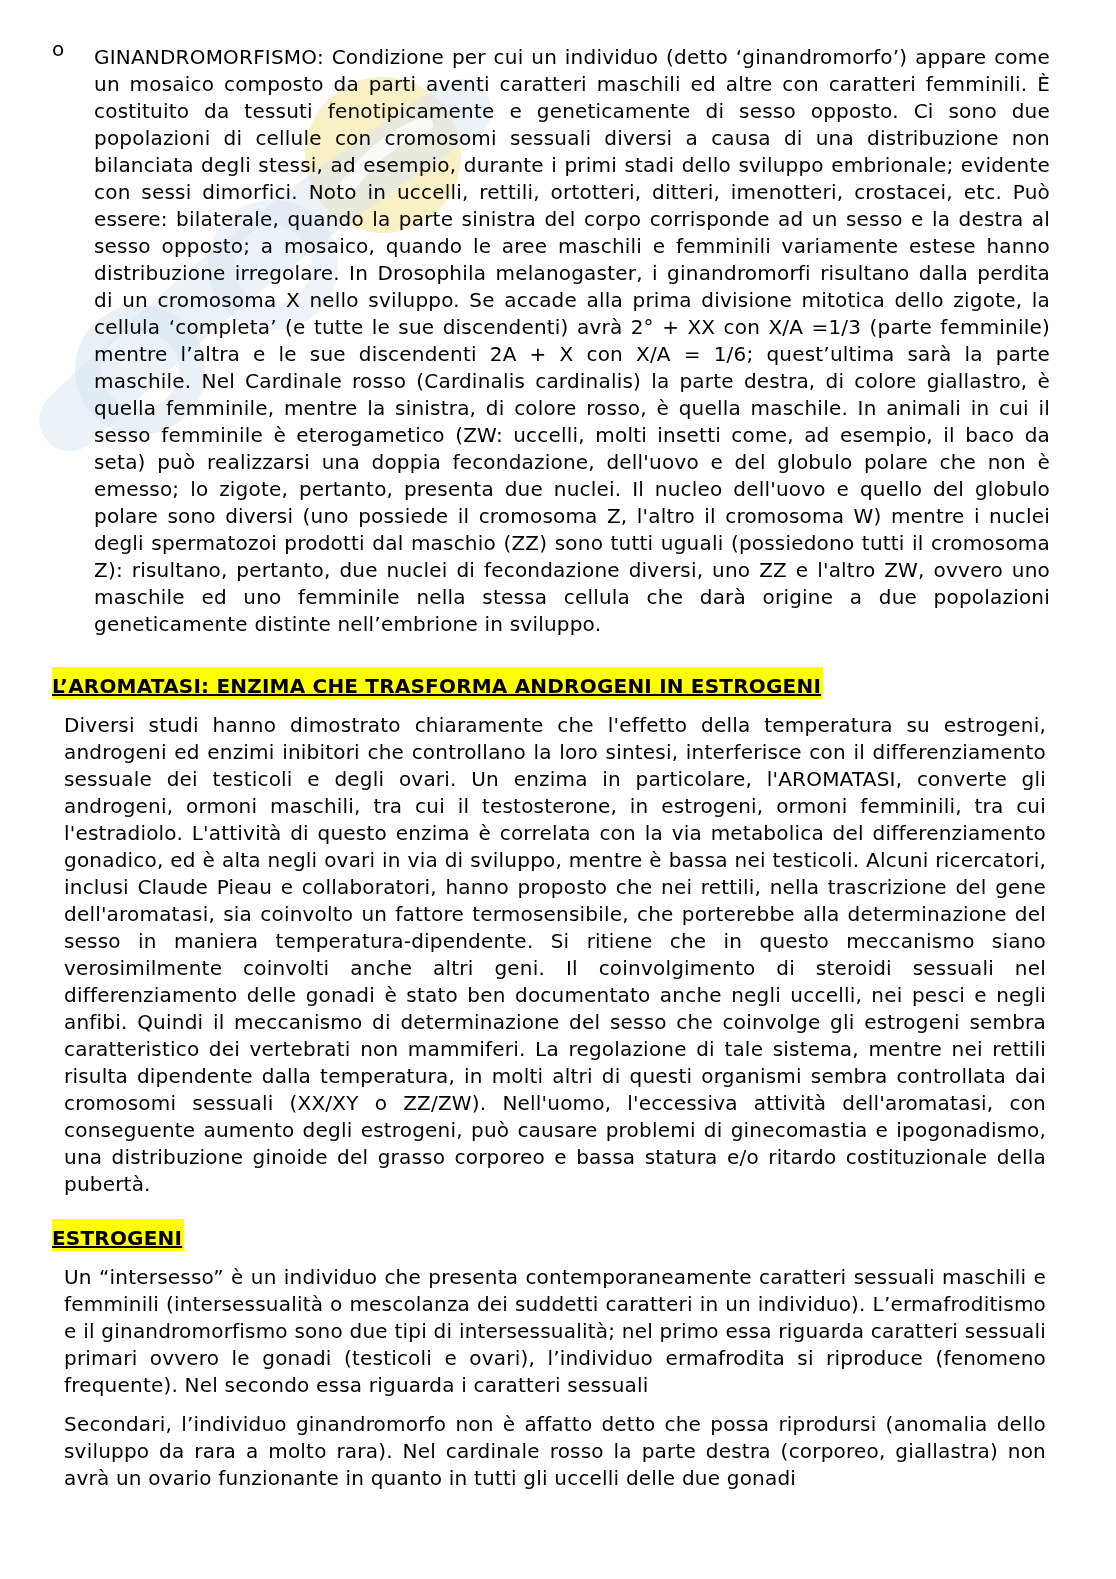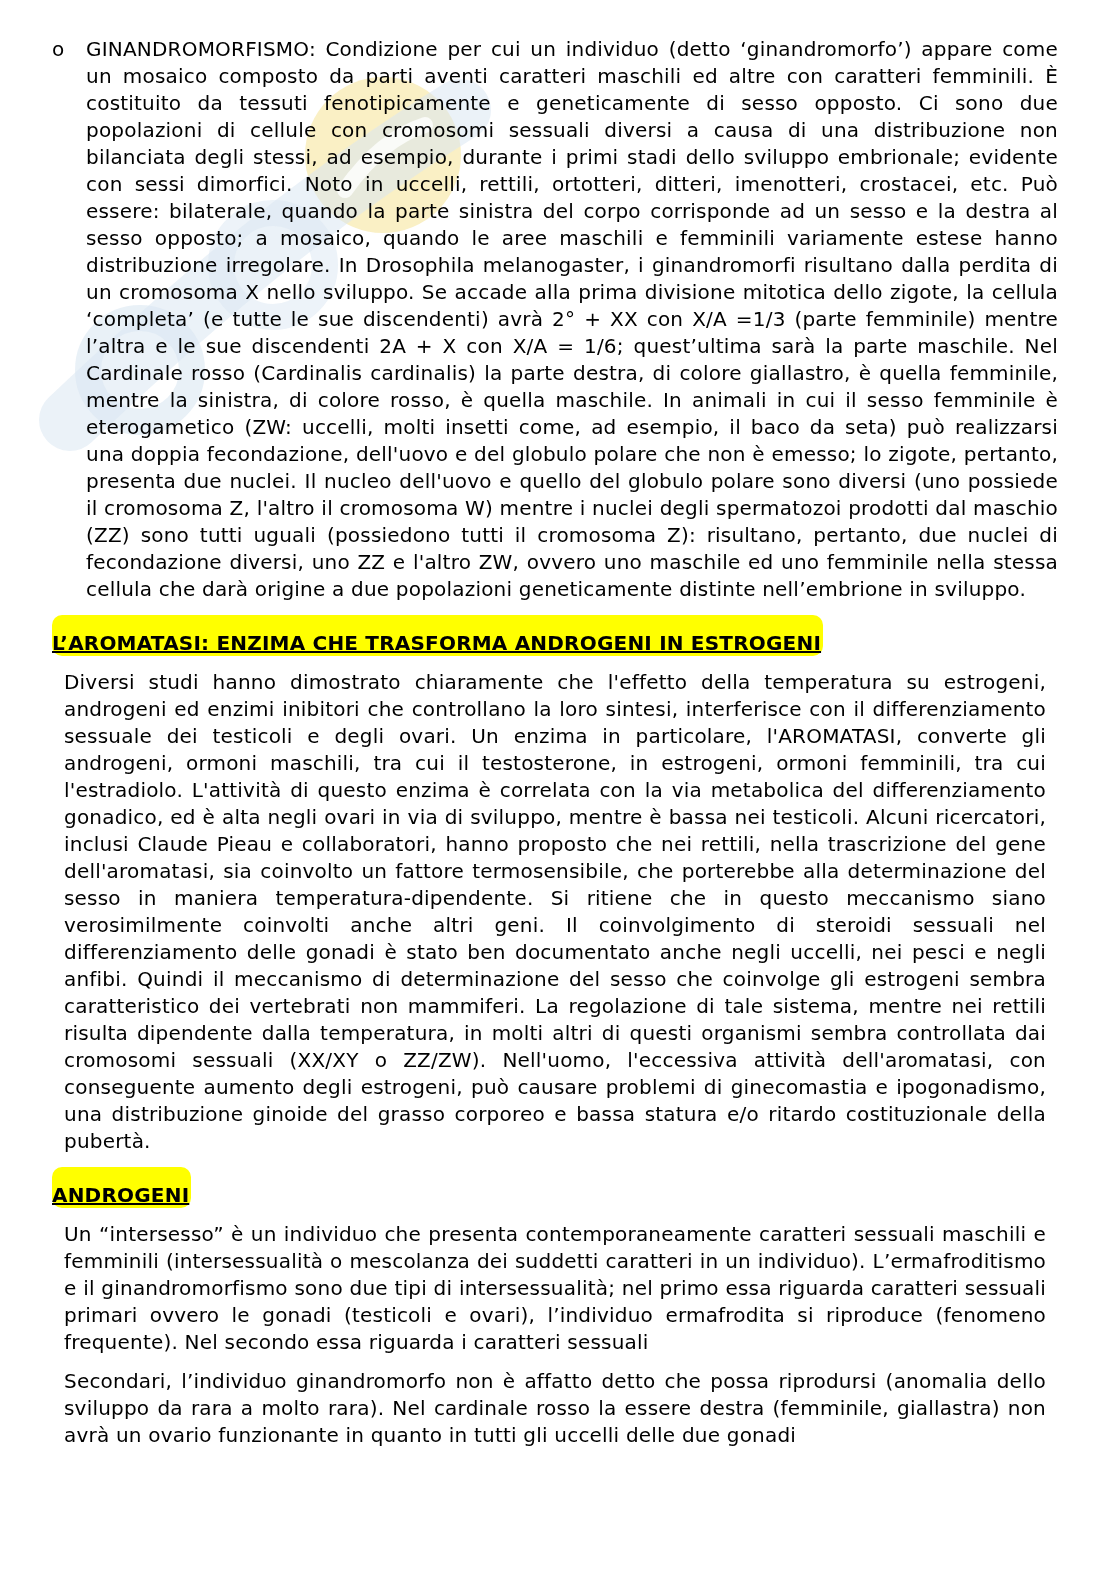--- a/index.html
+++ b/index.html
@@ -41,40 +41,39 @@
   .bullet {
     display: flex;
     align-items: flex-start;
   }
   .bullet-marker {
     flex: 0 0 34px;
     text-align: left;
   }
   .bullet-text {
     flex: 1;
-    margin: 0;
+    margin: 8px;
     text-align: justify;
   }
   p.para {
     margin: 12px;
     text-align: justify;
   }
   h2.heading {
     margin: 27px 0 0 0;
     font-size: 20px;
     line-height: 27px;
     font-weight: bold;
     text-align: left;
   }
   h2.heading .hl {
     background: #ffff00;
     text-decoration: underline;
     text-decoration-thickness: 2px;
-    padding: 16px 2px 1px 0;
-    border-radius: 10px;
+    padding: 7px 2px 1px 0;
   }
 </style>
 </head>
 <body>
 
 <div class="page">
 
   <svg class="watermark" viewBox="0 0 540 470" xmlns="http://www.w3.org/2000/svg">
     <g opacity="0.55">
       <circle cx="368" cy="140" r="78" opacity="0.8" fill="#f3dc7a"></circle>
@@ -92,21 +91,21 @@
       <p class="bullet-text">GINANDROMORFISMO: Condizione per cui un individuo (detto ‘ginandromorfo’) appare come un mosaico composto da parti aventi caratteri maschili ed altre con caratteri femminili. È costituito da tessuti fenotipicamente e geneticamente di sesso opposto. Ci sono due popolazioni di cellule con cromosomi sessuali diversi a causa di una distribuzione non bilanciata degli stessi, ad esempio, durante i primi stadi dello sviluppo embrionale; evidente con sessi dimorfici. Noto in uccelli, rettili, ortotteri, ditteri, imenotteri, crostacei, etc. Può essere: bilaterale, quando la parte sinistra del corpo corrisponde ad un sesso e la destra al sesso opposto; a mosaico, quando le aree maschili e femminili variamente estese hanno distribuzione irregolare. In Drosophila melanogaster, i ginandromorfi risultano dalla perdita di un cromosoma X nello sviluppo. Se accade alla prima divisione mitotica dello zigote, la cellula ‘completa’ (e tutte le sue discendenti) avrà 2° + XX con X/A =1/3 (parte femminile) mentre l’altra e le sue discendenti 2A + X con X/A = 1/6; quest’ultima sarà la parte maschile. Nel Cardinale rosso (Cardinalis cardinalis) la parte destra, di colore giallastro, è quella femminile, mentre la sinistra, di colore rosso, è quella maschile. In animali in cui il sesso femminile è eterogametico (ZW: uccelli, molti insetti come, ad esempio, il baco da seta) può realizzarsi una doppia fecondazione, dell'uovo e del globulo polare che non è emesso; lo zigote, pertanto, presenta due nuclei. Il nucleo dell'uovo e quello del globulo polare sono diversi (uno possiede il cromosoma Z, l'altro il cromosoma W) mentre i nuclei degli spermatozoi prodotti dal maschio (ZZ) sono tutti uguali (possiedono tutti il cromosoma Z): risultano, pertanto, due nuclei di fecondazione diversi, uno ZZ e l'altro ZW, ovvero uno maschile ed uno femminile nella stessa cellula che darà origine a due popolazioni geneticamente distinte nell’embrione in sviluppo.</p>
     </div>
 
     <h2 class="heading">
       <span class="hl">L’AROMATASI: ENZIMA CHE TRASFORMA ANDROGENI IN ESTROGENI</span>
     </h2>
 
     <p class="para">Diversi studi hanno dimostrato chiaramente che l'effetto della temperatura su estrogeni, androgeni ed enzimi inibitori che controllano la loro sintesi, interferisce con il differenziamento sessuale dei testicoli e degli ovari. Un enzima in particolare, l'AROMATASI, converte gli androgeni, ormoni maschili, tra cui il testosterone, in estrogeni, ormoni femminili, tra cui l'estradiolo. L'attività di questo enzima è correlata con la via metabolica del differenziamento gonadico, ed è alta negli ovari in via di sviluppo, mentre è bassa nei testicoli. Alcuni ricercatori, inclusi Claude Pieau e collaboratori, hanno proposto che nei rettili, nella trascrizione del gene dell'aromatasi, sia coinvolto un fattore termosensibile, che porterebbe alla determinazione del sesso in maniera temperatura-dipendente. Si ritiene che in questo meccanismo siano verosimilmente coinvolti anche altri geni. Il coinvolgimento di steroidi sessuali nel differenziamento delle gonadi è stato ben documentato anche negli uccelli, nei pesci e negli anfibi. Quindi il meccanismo di determinazione del sesso che coinvolge gli estrogeni sembra caratteristico dei vertebrati non mammiferi. La regolazione di tale sistema, mentre nei rettili risulta dipendente dalla temperatura, in molti altri di questi organismi sembra controllata dai cromosomi sessuali (XX/XY o ZZ/ZW). Nell'uomo, l'eccessiva attività dell'aromatasi, con conseguente aumento degli estrogeni, può causare problemi di ginecomastia e ipogonadismo, una distribuzione ginoide del grasso corporeo e bassa statura e/o ritardo costituzionale della pubertà.</p>
 
     <h2 class="heading">
-      <span class="hl">ANDROGENI</span>
+      <span class="hl">ESTROGENI</span>
     </h2>
 
     <p class="para">Un “intersesso” è un individuo che presenta contemporaneamente caratteri sessuali maschili e femminili (intersessualità o mescolanza dei suddetti caratteri in un individuo). L’ermafroditismo e il ginandromorfismo sono due tipi di intersessualità; nel primo essa riguarda caratteri sessuali primari ovvero le gonadi (testicoli e ovari), l’individuo ermafrodita si riproduce (fenomeno frequente). Nel secondo essa riguarda i caratteri sessuali</p>
 
-    <p class="para">Secondari, l’individuo ginandromorfo non è affatto detto che possa riprodursi (anomalia dello sviluppo da rara a molto rara). Nel cardinale rosso la essere destra (femminile, giallastra) non avrà un ovario funzionante in quanto in tutti gli uccelli delle due gonadi</p>
+    <p class="para">Secondari, l’individuo ginandromorfo non è affatto detto che possa riprodursi (anomalia dello sviluppo da rara a molto rara). Nel cardinale rosso la parte destra (corporeo, giallastra) non avrà un ovario funzionante in quanto in tutti gli uccelli delle due gonadi</p>
 
   </div>
 </div>
 
 </body></html>

